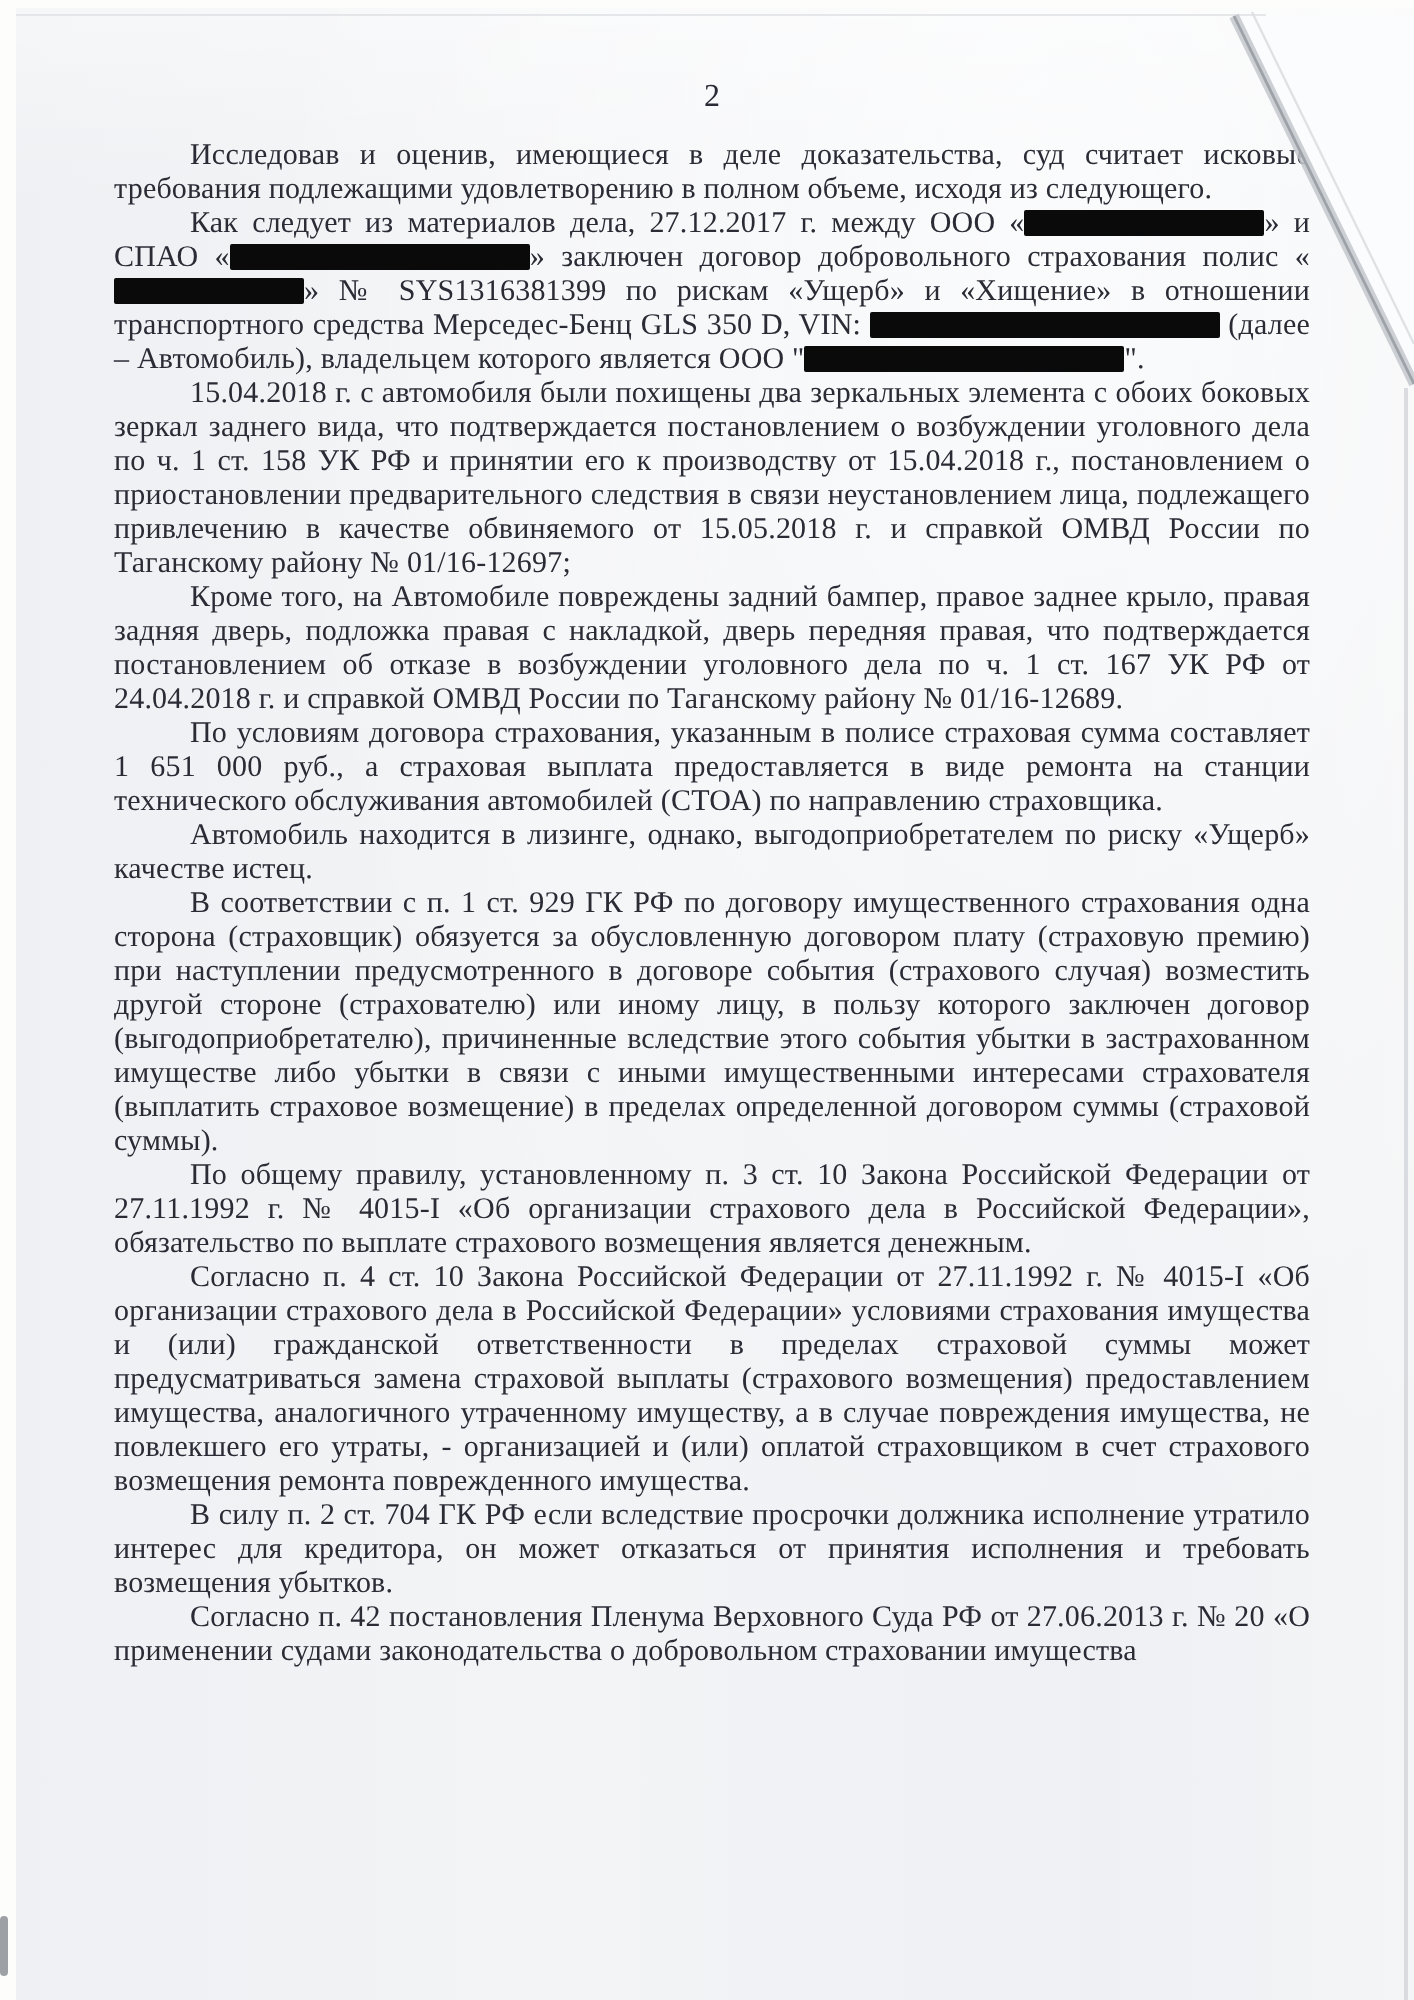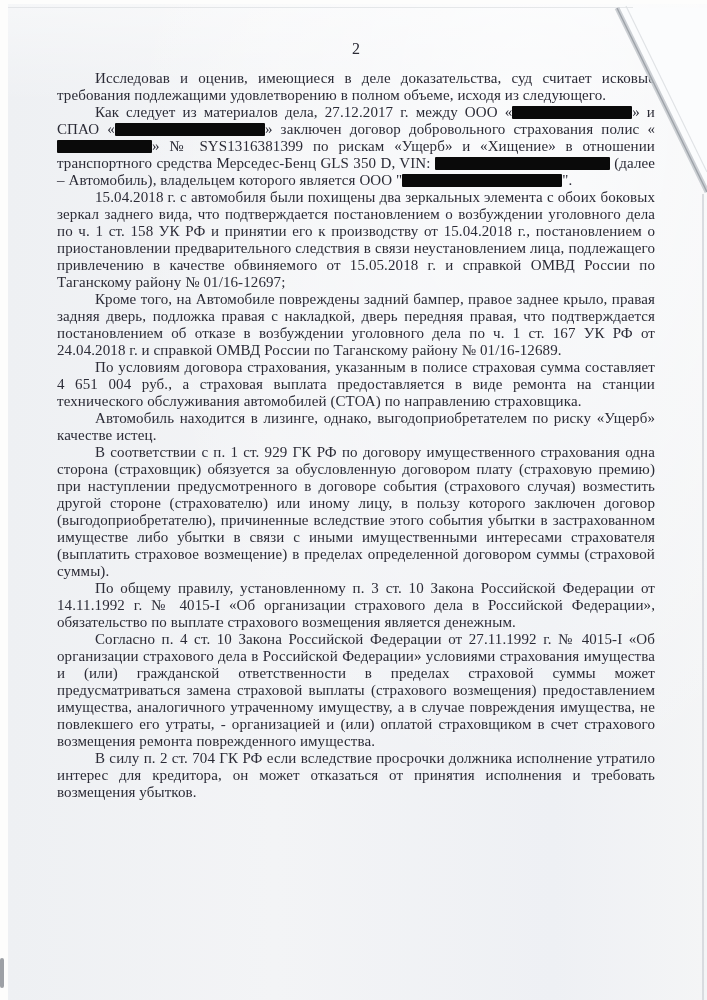--- a/index.html
+++ b/index.html
@@ -97,26 +97,27 @@
     <div class="edge-top"></div>
     <div class="edge-right"></div>
 
     <div class="content">
       <div class="page-number">2</div>
       <div class="paragraphs">
           <p>Исследовав и оценив, имеющиеся в деле доказательства, суд считает исковые требования подлежащими удовлетворению в полном объеме, исходя из следующего.</p>
           <p>Как следует из материалов дела, 27.12.2017 г. между ООО «<span class="redaction" style="width: 120px;"></span>» и СПАО «<span class="redaction" style="width: 150px;"></span>» заключен договор добровольного страхования полис «<span class="redaction" style="width: 95px;"></span>» № SYS1316381399 по рискам «Ущерб» и «Хищение» в отношении транспортного средства Мерседес-Бенц GLS 350 D, VIN: <span class="redaction" style="width: 175px;"></span> (далее – Автомобиль), владельцем которого является ООО "<span class="redaction" style="width: 160px;"></span>".</p>
           <p>15.04.2018 г. с автомобиля были похищены два зеркальных элемента с обоих боковых зеркал заднего вида, что подтверждается постановлением о возбуждении уголовного дела по ч. 1 ст. 158 УК РФ и принятии его к производству от 15.04.2018 г., постановлением о приостановлении предварительного следствия в связи неустановлением лица, подлежащего привлечению в качестве обвиняемого от 15.05.2018 г. и справкой ОМВД России по Таганскому району № 01/16-12697;</p>
           <p>Кроме того, на Автомобиле повреждены задний бампер, правое заднее крыло, правая задняя дверь, подложка правая с накладкой, дверь передняя правая, что подтверждается постановлением об отказе в возбуждении уголовного дела по ч. 1 ст. 167 УК РФ от 24.04.2018 г. и справкой ОМВД России по Таганскому району № 01/16-12689.</p>
-          <p>По условиям договора страхования, указанным в полисе страховая сумма составляет 4 651 004 руб., а страховая выплата предоставляется в виде ремонта на станции технического обслуживания автомобилей (СТОА) по направлению страховщика.</p>
+          <p>По условиям договора страхования, указанным в полисе страховая сумма составляет 1 651 000 руб., а страховая выплата предоставляется в виде ремонта на станции технического обслуживания автомобилей (СТОА) по направлению страховщика.</p>
           <p>Автомобиль находится в лизинге, однако, выгодоприобретателем по риску «Ущерб» качестве истец.</p>
           <p>В соответствии с п. 1 ст. 929 ГК РФ по договору имущественного страхования одна сторона (страховщик) обязуется за обусловленную договором плату (страховую премию) при наступлении предусмотренного в договоре события (страхового случая) возместить другой стороне (страхователю) или иному лицу, в пользу которого заключен договор (выгодоприобретателю), причиненные вследствие этого события убытки в застрахованном имуществе либо убытки в связи с иными имущественными интересами страхователя (выплатить страховое возмещение) в пределах определенной договором суммы (страховой суммы).</p>
-          <p>По общему правилу, установленному п. 3 ст. 10 Закона Российской Федерации от 14.11.1992 г. № 4015-I «Об организации страхового дела в Российской Федерации», обязательство по выплате страхового возмещения является денежным.</p>
+          <p>По общему правилу, установленному п. 3 ст. 10 Закона Российской Федерации от 27.11.1992 г. № 4015-I «Об организации страхового дела в Российской Федерации», обязательство по выплате страхового возмещения является денежным.</p>
           <p>Согласно п. 4 ст. 10 Закона Российской Федерации от 27.11.1992 г. № 4015-I «Об организации страхового дела в Российской Федерации» условиями страхования имущества и (или) гражданской ответственности в пределах страховой суммы может предусматриваться замена страховой выплаты (страхового возмещения) предоставлением имущества, аналогичного утраченному имуществу, а в случае повреждения имущества, не повлекшего его утраты, - организацией и (или) оплатой страховщиком в счет страхового возмещения ремонта поврежденного имущества.</p>
           <p>В силу п. 2 ст. 704 ГК РФ если вследствие просрочки должника исполнение утратило интерес для кредитора, он может отказаться от принятия исполнения и требовать возмещения убытков.</p>
+          <p>Согласно п. 42 постановления Пленума Верховного Суда РФ от 27.06.2013 г. № 20 «О применении судами законодательства о добровольном страховании имущества</p>
         </div>
     </div>
 
   </div>
 
   <svg class="fold-svg" viewBox="0 0 95 200">
     <polygon points="5,8 95,8 95,192" fill="#fbfcfd"></polygon>
     <line x1="5" y1="8" x2="95" y2="192" stroke="#c4c8cd" stroke-width="5" opacity="0.85"></line>
     <line x1="5" y1="8" x2="95" y2="192" stroke="#9da2a8" stroke-width="1.4"></line>
     <line x1="14" y1="6" x2="95" y2="172" stroke="#dde0e3" stroke-width="1.2" opacity="0.9"></line>

